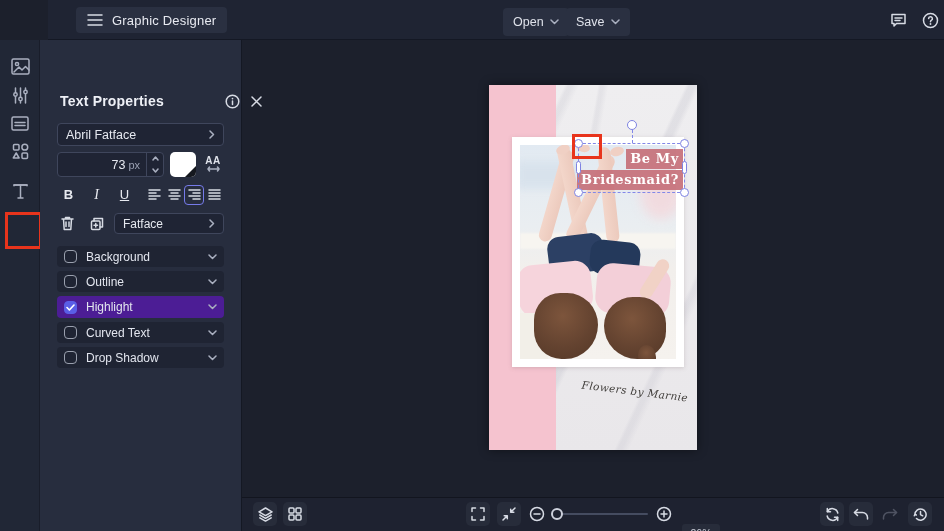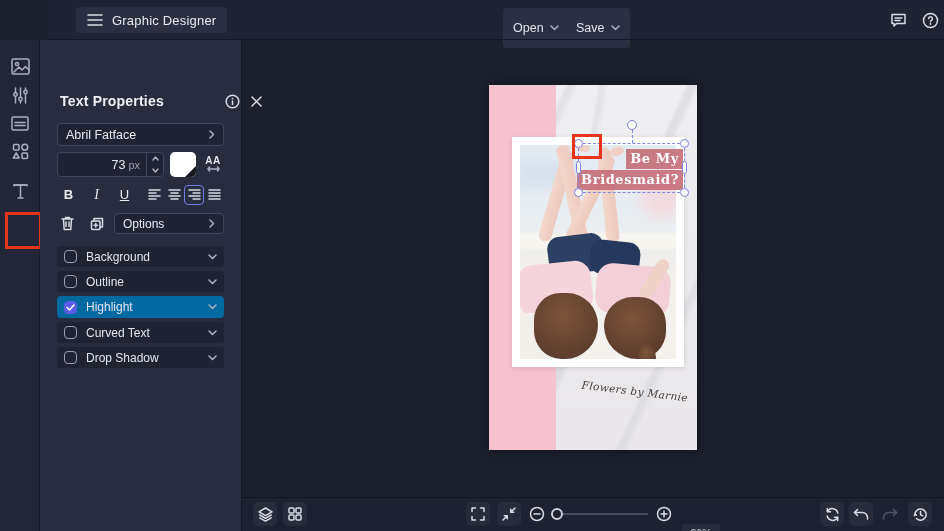--- a/index.html
+++ b/index.html
@@ -11,21 +11,21 @@
   }
   svg{display:block;}
 
   
   .topbar{position:absolute;left:0;top:0;width:944px;height:40px;background:#1f2433;z-index:30;margin-left:48px;}
   .topbar::after{content:"";position:absolute;left:0;bottom:0;width:100%;height:1px;background:#141824;}
   .app-chip{position:absolute;left:28px;top:7px;height:26px;display:flex;align-items:center;gap:9px;
     background:#2a3041;border-radius:4px;padding:0 11px;cursor:pointer;}
   .app-chip .title{font-size:13px;color:#e8eaf1;letter-spacing:.2px;}
   .tb-btn{position:absolute;top:8px;height:24px;display:flex;align-items:center;gap:6px;
-    background:#2a3041;border-radius:4px;padding:8px 10px;font-size:12.5px;color:#dfe2ea;cursor:pointer;}
+    background:#2a3041;border-radius:4px;padding:2px 10px;font-size:12.5px;color:#dfe2ea;cursor:pointer;}
   .tb-icon{position:absolute;top:8px;width:24px;height:24px;display:flex;align-items:center;justify-content:center;
     border-radius:5px;cursor:pointer;}
   .avatar{position:absolute;top:7px;width:26px;height:26px;border-radius:7px;background:#aeb9f8;
     display:flex;align-items:center;justify-content:center;font-size:13px;font-weight:bold;color:#242a3e;cursor:pointer;}
 
   
   .rail{position:absolute;left:0;top:40px;width:40px;height:491px;background:#212736;z-index:20;}
   .rail::after{content:"";position:absolute;right:0;top:0;width:1px;height:100%;background:#191d2a;}
   .rail-btn{position:absolute;left:9px;width:22px;height:22px;display:flex;align-items:center;justify-content:center;cursor:pointer;}
   .rail-annotation{position:absolute;left:5px;top:172px;width:31px;height:31px;border:3px solid #e8341c;z-index:5;pointer-events:none;}
@@ -61,21 +61,21 @@
     border:1px solid transparent;border-radius:4px;box-sizing:border-box;}
   .align-btn.selected{border-color:#767bea;}
   .actrow{position:absolute;left:17px;top:173px;width:167px;height:21px;display:flex;align-items:center;}
   .act-btn{width:21px;height:20px;display:flex;align-items:center;justify-content:center;cursor:pointer;}
   .options-field{margin-left:7px;flex:1;height:21px;display:flex;align-items:center;padding:0 8px;font-size:12px;cursor:pointer;}
   .options-field .grow{flex:1;}
 
   .toggles{position:absolute;left:17px;top:206px;width:167px;}
   .toggle-row{height:21px;margin-bottom:4px;background:#1f2433;border-radius:4px;display:flex;align-items:center;
     padding:0 7px;cursor:pointer;}
-  .toggle-row.checked{background:#0369a1;}
+  .toggle-row.checked{background:#4c1d95;}
   .toggle-row:nth-child(3){height:22px;}
   .cbx{width:13px;height:13px;border:1.5px solid #9aa0ae;border-radius:4px;box-sizing:border-box;
     display:flex;align-items:center;justify-content:center;}
   .toggle-row.checked .cbx{border-color:#5a5ee6;background:#5a5ee6;}
   .cbx svg{visibility:hidden;}
   .toggle-row.checked .cbx svg{visibility:visible;}
   .toggle-label{flex:1;font-size:12px;color:#e2e5ee;margin-left:9px;}
 
   
   .workspace{position:absolute;left:242px;top:40px;width:702px;height:457px;background:#1c202c;}
@@ -354,21 +354,21 @@
     <div class="act-btn" style="margin-left:8px;">
       <span>
         <svg width="14" height="14" viewBox="0 0 14 14">
           <path class="ic ic-bright" d="M4 4V1.5h8.5V10H10"></path>
           <rect class="ic ic-bright" x="1.5" y="4" width="8.5" height="8.5" rx="1"></rect>
           <path class="ic ic-bright" d="M5.75 6.5v3.5M4 8.25h3.5"></path>
         </svg>
       </span>
     </div>
     <div class="field options-field">
-      <span class="grow">Options</span>
+      <span class="grow">Fatface</span>
       <span>
         <svg width="6" height="9" viewBox="0 0 6 9">
             <path class="ic" d="M1 1l3.5 3.5L1 8"></path>
           </svg>
       </span>
     </div>
   </div>
 
   <div class="toggles">
     <div class="toggle-row">

